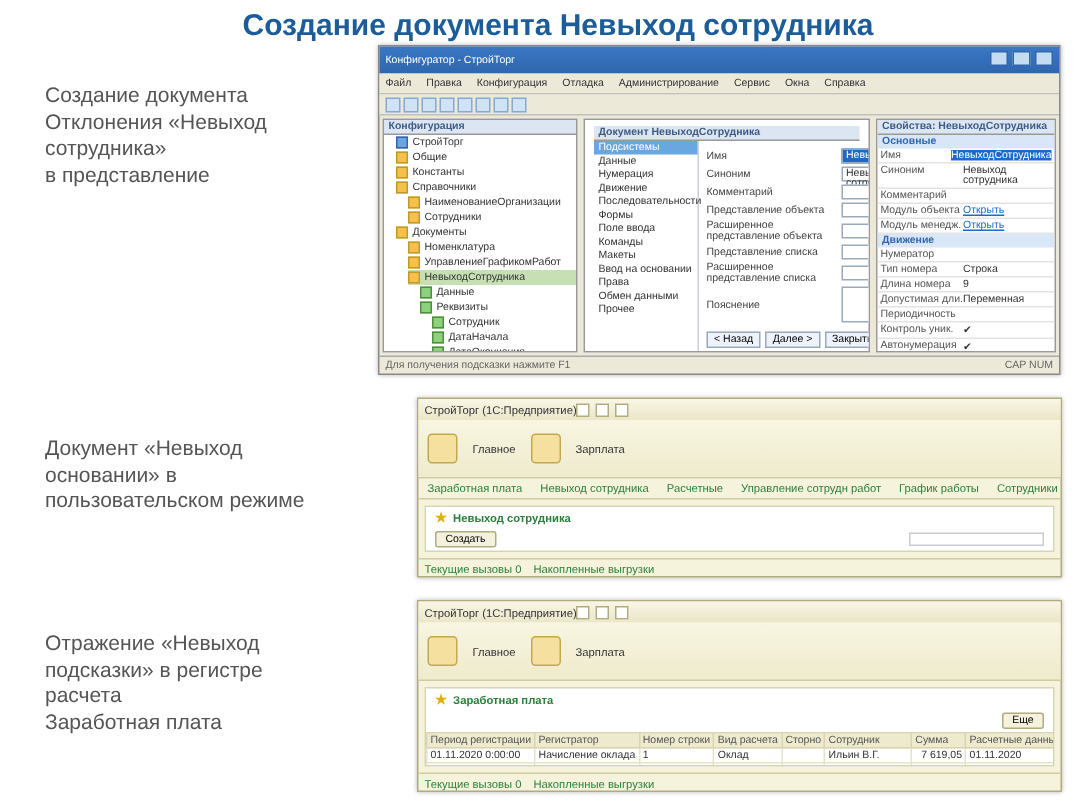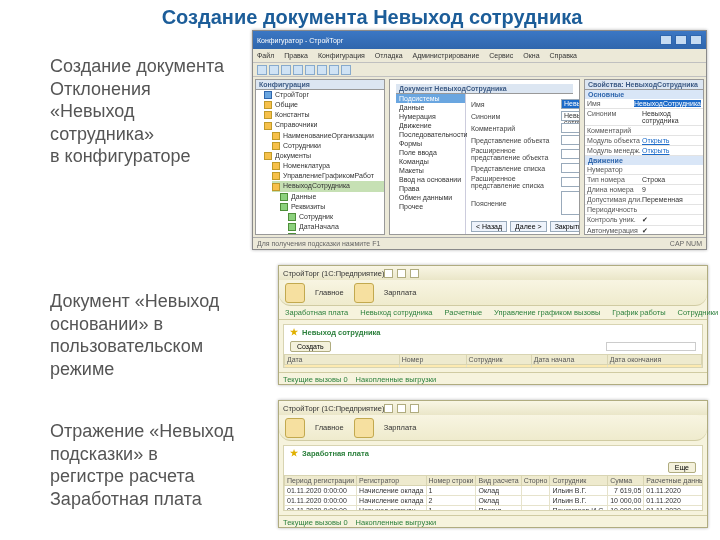--- a/index.html
+++ b/index.html
@@ -1,18 +1,18 @@
 <!DOCTYPE html>
 <html><head>
 <meta charset="utf-8">
 <style>
   *{box-sizing:border-box;margin:0;padding:0;font-family:Arial,Helvetica,sans-serif;}
   body{width:720px;height:540px;background:#fff;position:relative;overflow:hidden;font-size:8px;color:#333;}
   .slide-title{position:absolute;top:6px;left:12px;width:100%;text-align:center;color:#1c5d99;font-size:20px;font-weight:bold;}
-  .caption{position:absolute;font-size:18px;color:#555;line-height:1.25;margin-left:20px;}
+  .caption{position:absolute;font-size:14px;color:#555;line-height:1.25;}
   #cap1{top:55px;left:30px;width:180px;}
   #cap2{top:290px;left:30px;width:185px;}
   #cap3{top:420px;left:30px;width:185px;}
 
   
   .cfg{position:absolute;top:30px;left:252px;width:455px;height:220px;border:1px solid #8a8a8a;background:#ece9d8;box-shadow:0 0 3px rgba(0,0,0,.3);display:flex;flex-direction:column;font-size:7px;}
   .cfg .title{height:18px;background:linear-gradient(#3b77c4,#2f66ad);color:#fff;display:flex;align-items:center;padding:0 4px;justify-content:space-between;}
   .cfg .title .wbtns span{display:inline-block;width:12px;height:10px;background:#c5dbf2;border:1px solid #2f66ad;margin-left:1px;}
   .cfg .menu{height:14px;background:#ece9d8;display:flex;align-items:center;padding:0 4px;color:#333;border-bottom:1px solid #c0c0c0;}
   .cfg .menu span{margin-right:10px;}
@@ -43,21 +43,21 @@
   .cfg .frm-btns{margin-top:6px;display:flex;gap:3px;}
   .cfg .frm-btns button{font-size:7px;border:1px solid #9ab;background:#eef3fb;padding:1px 4px;}
 
   
   .ent{position:absolute;left:278px;width:430px;border:1px solid #b0ac80;background:#f6f3dd;box-shadow:0 0 3px rgba(0,0,0,.3);font-size:7.5px;display:flex;flex-direction:column;}
   #ent2{top:265px;height:120px;}
   #ent3{top:400px;height:128px;}
   .ent .top{height:14px;background:linear-gradient(#f9f6e5,#eae6c8);display:flex;align-items:center;padding:0 4px;}
   .ent .top .ctrls{display:flex;gap:4px;color:#a79d5e;}
   .ent .top .ctrls span{display:inline-block;width:9px;height:9px;border:1px solid #b0ac80;background:#fff;}
-  .ent .hdr{display:flex;align-items:center;height:26px;background:linear-gradient(#f8f5e2,#efebcd);border-bottom:1px solid #d0cba2;padding:0 6px;gap:10px;border-radius:12px;}
+  .ent .hdr{display:flex;align-items:center;height:39px;background:linear-gradient(#f8f5e2,#efebcd);border-bottom:1px solid #d0cba2;padding:0 6px;gap:10px;}
   .ent .hdr .ic{width:20px;height:20px;background:#f6e0a0;border:1px solid #c2a94f;border-radius:3px;}
   .ent .nav{height:14px;display:flex;align-items:center;padding:0 6px;gap:12px;color:#2a7f3b;border-bottom:1px solid #d0cba2;}
   .ent .nav span{white-space:nowrap;}
   .ent .main{flex:1;background:#fff;margin:4px;border:1px solid #d8d4b2;display:flex;flex-direction:column;overflow:hidden;}
   .ent .main .mtitle{padding:2px 6px;color:#2a7f3b;font-weight:bold;display:flex;align-items:center;}
   .ent .main .mtitle .star{color:#e0b000;margin-right:4px;font-size:9px;}
   .ent .main .mbar{display:flex;justify-content:space-between;align-items:center;padding:2px 6px;}
   .ent .main .mbar button{font-size:7px;border:1px solid #b0ac80;border-radius:2px;background:#f4f1dc;padding:1px 6px;}
   .ent table{width:100%;border-collapse:collapse;font-size:7px;}
   .ent th{background:#eeeace;border:1px solid #d8d4b2;padding:1px 2px;font-weight:normal;color:#555;text-align:left;white-space:nowrap;}
@@ -65,21 +65,21 @@
   .ent tr.sel td{background:#fdeab0;}
   .ent .status{height:12px;border-top:1px solid #d0cba2;display:flex;align-items:flex-end;padding:0 4px;color:#2a7f3b;gap:8px;}
 </style>
 </head>
 <body>
 
 <div class="slide-title">Создание документа Невыход сотрудника</div>
 
 <div id="cap1" class="caption">
   <span>Создание документа Отклонения «Невыход сотрудника»</span><br>
-  <span>в конфигураторе</span>
+  <span>в представление</span>
 </div>
 <div id="cap2" class="caption">Документ «Невыход основании» в пользовательском режиме</div>
 <div id="cap3" class="caption">
   <span>Отражение «Невыход подсказки» в регистре расчета</span><br>
   <span>Заработная плата</span>
 </div>
 
 <div class="cfg">
   <div class="title">
     <span>Конфигуратор - СтройТорг</span>
@@ -278,21 +278,21 @@
   <div class="hdr">
     <div class="ic"></div>
       <span>Главное</span>
     <div class="ic"></div>
       <span>Зарплата</span>
   </div>
   <div class="nav">
     <span>Заработная плата</span>
     <span>Невыход сотрудника</span>
     <span>Расчетные</span>
-    <span>Управление графиком вызовы</span>
+    <span>Управление сотрудн работ</span>
     <span>График работы</span>
     <span>Сотрудники</span>
 
   </div>
   <div class="main">
     <div class="mtitle">
         <span class="star">★</span>
         <span>Невыход сотрудника</span>
       </div>
     <div class="mbar">

